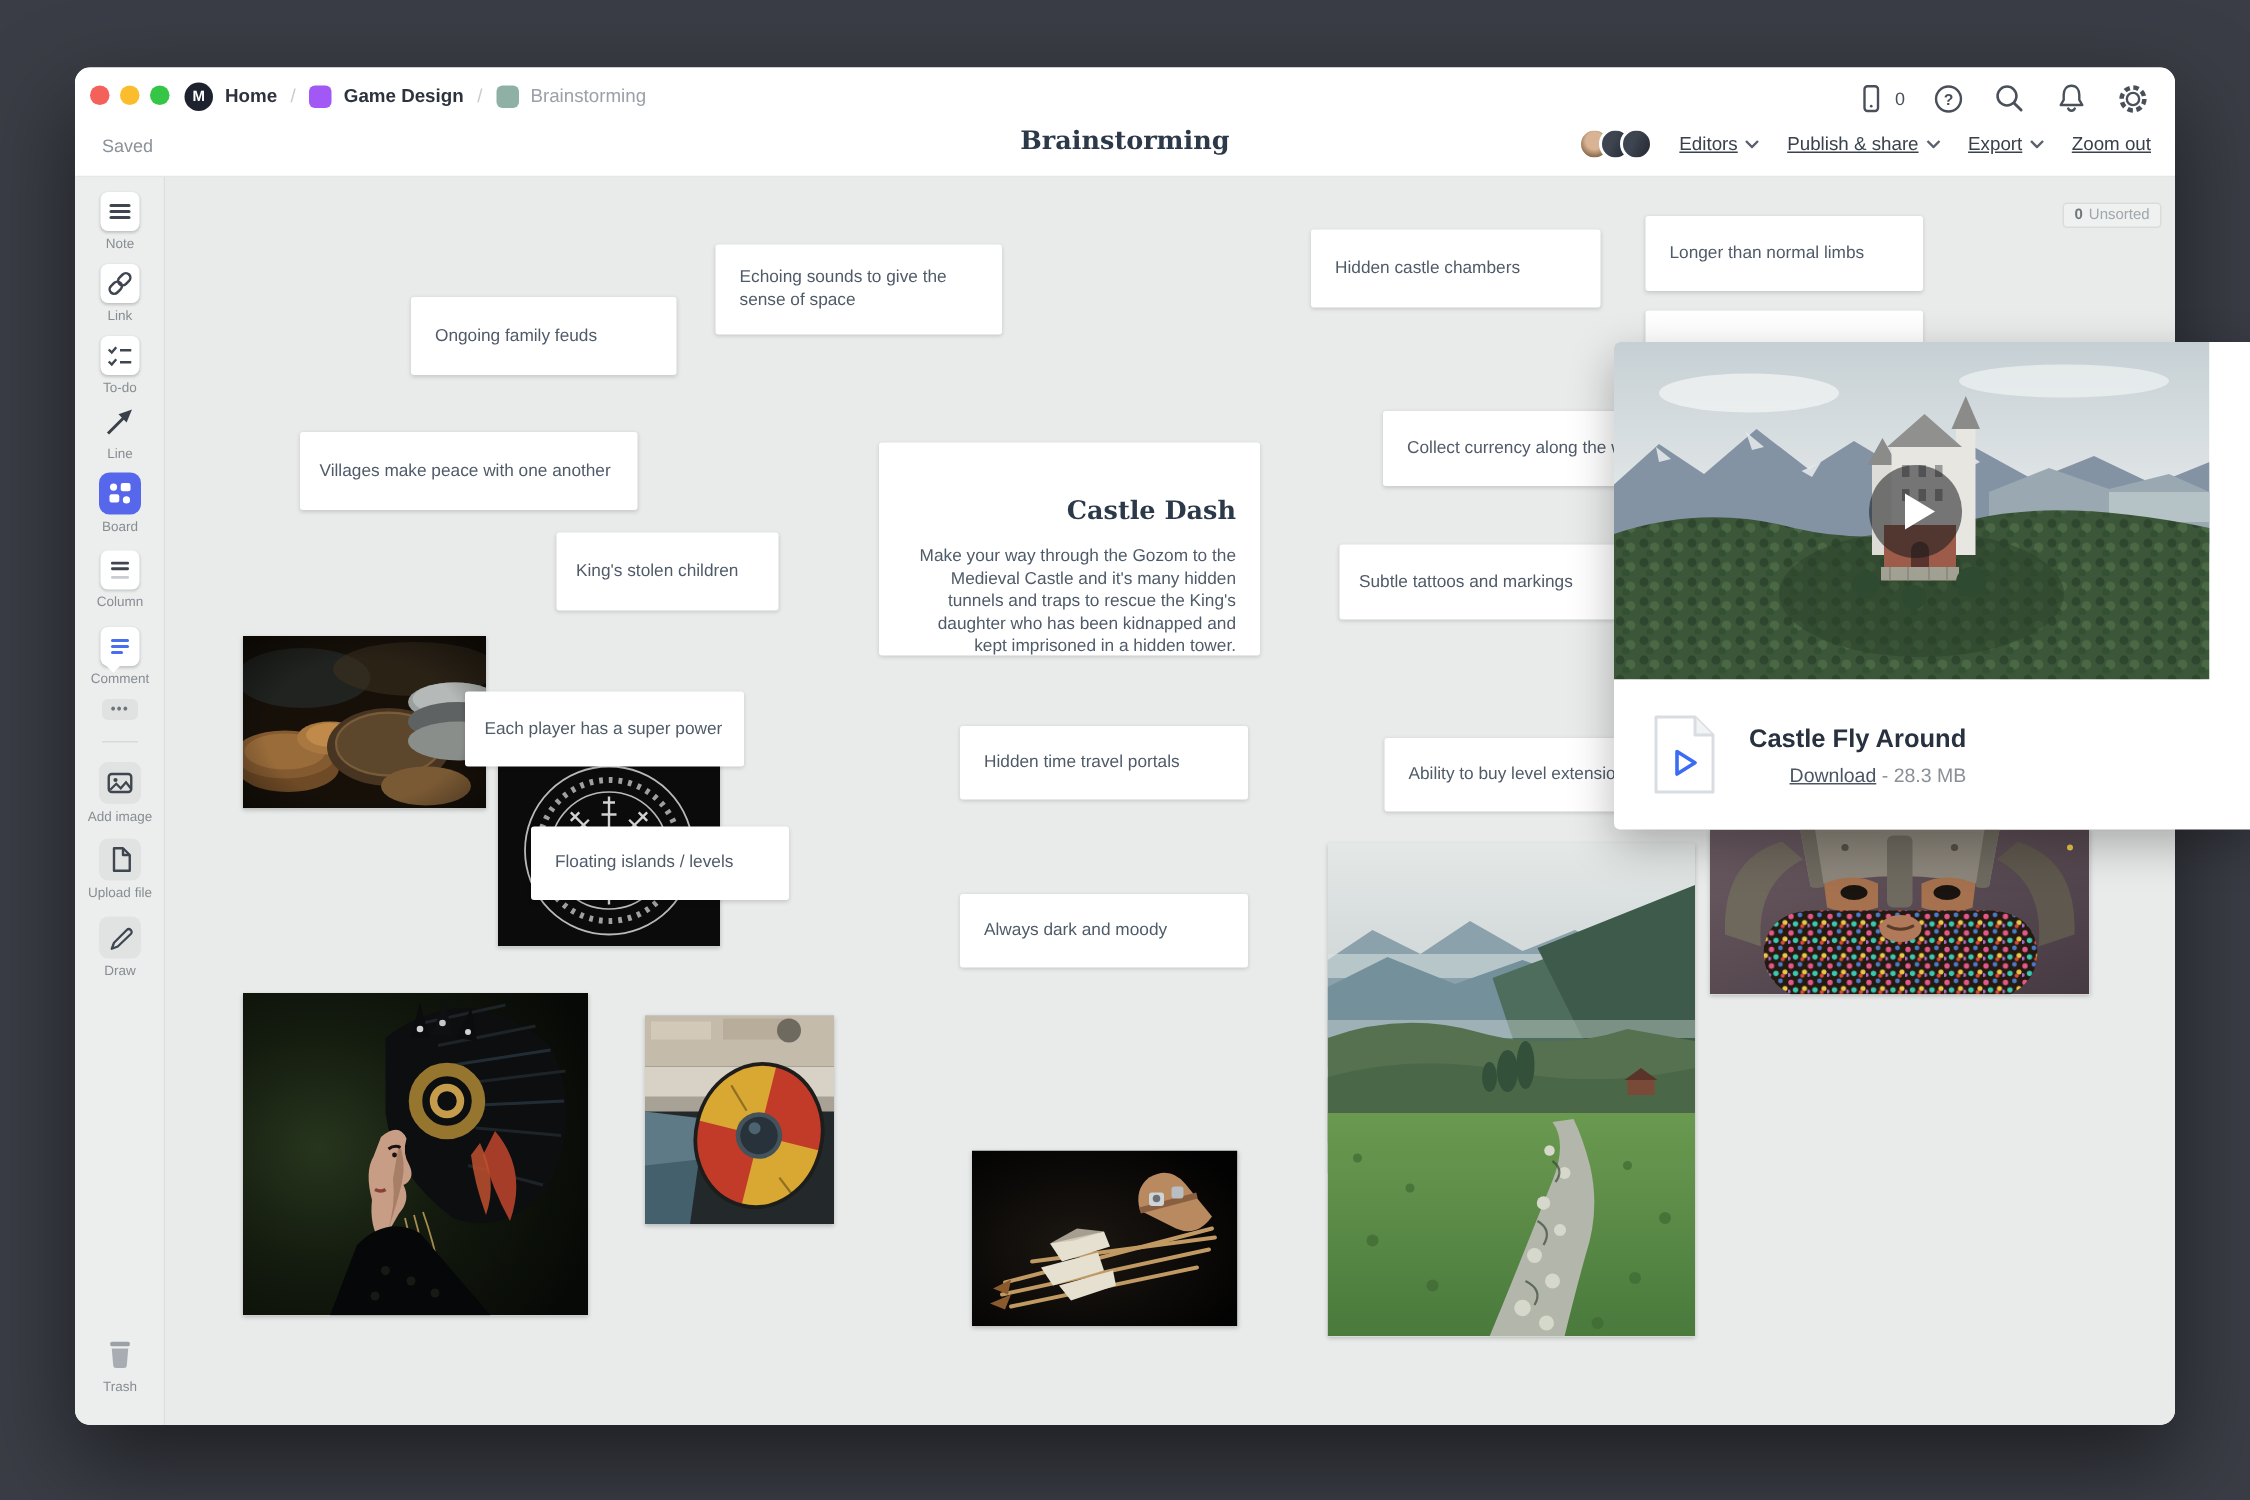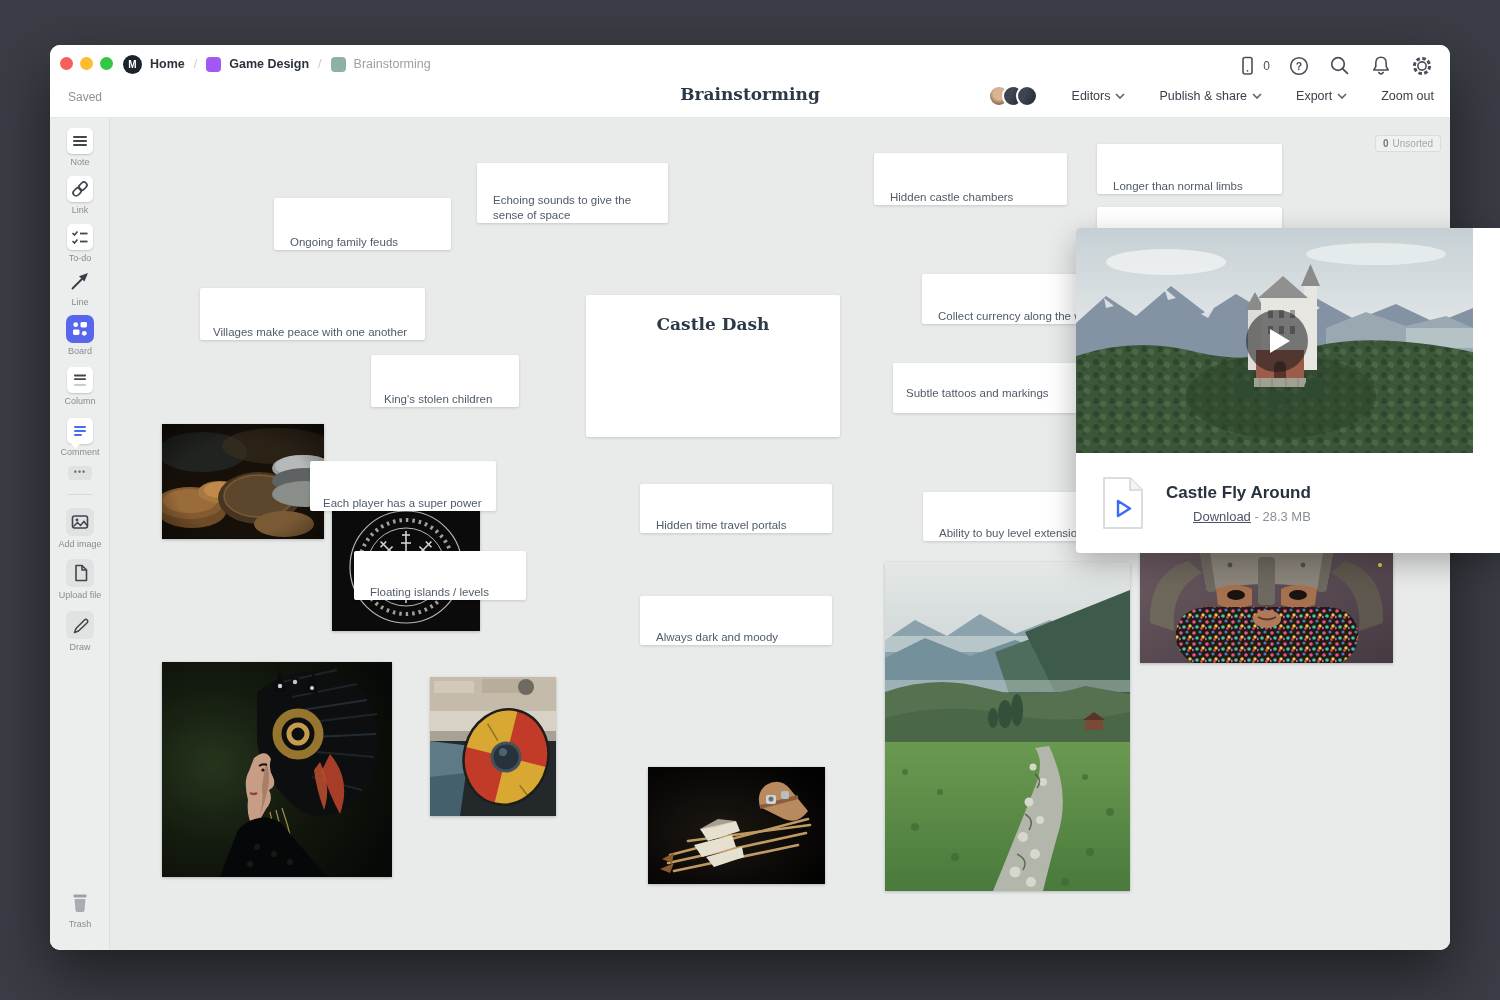--- a/index.html
+++ b/index.html
@@ -26,22 +26,22 @@
   .crumb-current { color:#9aa1a9; font-weight:normal; }
 
   .top-icons { position:absolute; right:16px; top:9px; display:flex; align-items:center; gap:17px; }
   .top-icons .ic { display:flex; align-items:center; gap:4px; cursor:pointer; }
   .dev-count { font-size:12px; color:#4a505a; }
 
   .status-saved { position:absolute; left:18px; top:45px; font-size:12px; color:#8b9298;text-align:right; }
   .board-title { position:absolute; left:0; right:0; top:39px; text-align:center;
                  font-family:"DejaVu Serif","Liberation Serif",serif; font-weight:bold;
                  font-size:17px; color:#2c3949; }
-  .header-actions { position:absolute; right:16px; top:40px; display:flex; align-items:center; gap:34px;
-                    font-size:12.5px; color:#39414b; }
+  .header-actions { position:absolute; right:16px; top:40px; display:flex; align-items:center; gap:18px;
+                    font-size:12.5px; color:#39414b;text-decoration:underline; }
   .action { display:flex; align-items:center; gap:5px; cursor:pointer; }
   .avatars { display:flex; }
   .avatar { width:22px; height:22px; border-radius:50%; border:2px solid #fff; }
   .avatar + .avatar { margin-left:-8px; }
   .av1 { background:radial-gradient(circle at 50% 38%, #d8b494 0 40%, #8a6a4c 75%, #4a3a2c); }
   .av2,.av3 { background:linear-gradient(115deg, #3e4450 40%, #232832); }
 
   
   .sidebar { position:absolute; left:0; top:73px; width:60px; height:832px; background:#ebeeec;
              border-right:1px solid #dcdfdd; border-radius:0 0 0 10px; z-index:30; }
@@ -57,27 +57,27 @@
   .comment-tail { position:absolute; left:5px; bottom:-3px; width:7px; height:7px; background:#fff; transform:rotate(45deg); }
   .more-pill { width:24px; height:14px; background:#dfe2e0; border-radius:4px; margin:0 auto;
                font-size:9px; font-weight:bold; color:#6d747b; line-height:13px; letter-spacing:1px; }
   .side-divider { position:absolute; left:18px; width:24px; border-top:1px solid #d6d9d7; }
 
   
   .canvas { position:absolute; left:60px; top:73px; width:1340px; height:832px;
             background:#e8ebe9; border-radius:0 0 10px 0; }
 
   .note-card { position:absolute; background:#fff; border-radius:2px; z-index:2;
-               box-shadow:0 1px 3px rgba(0,0,0,.15); display:flex; align-items:flex-end;
+               box-shadow:0 1px 3px rgba(0,0,0,.15); display:flex; align-items:center;
                padding:0 16px; font-size:11.5px; line-height:15px; color:#505b69;
                white-space:nowrap; overflow:hidden; cursor:pointer; }
   .note-wrap { white-space:normal; }
 
   .board-card { position:absolute; background:#fff; border-radius:2px; z-index:2;
-                box-shadow:0 1px 3px rgba(0,0,0,.15); padding:19px 16px; text-align:center; cursor:pointer; }
+                box-shadow:0 1px 3px rgba(0,0,0,.15); padding:36px 16px; text-align:right; cursor:pointer; }
   .board-card h2 { font-family:"DejaVu Serif","Liberation Serif",serif; font-size:17px; color:#2c3949; margin-bottom:13px; }
   .board-card p { font-size:11.5px; line-height:15px; color:#505b69; }
 
   .img-card { position:absolute; z-index:1; box-shadow:0 1px 3px rgba(0,0,0,.22); cursor:pointer; overflow:hidden; }
   .img-card svg { display:block; }
 
   .unsorted-badge { position:absolute; left:1265px; top:17px; z-index:3; display:flex; gap:4px; align-items:center;
                     background:#eff1f0; border:1px solid #d9ddda; border-radius:3px; padding:2px 7px;
                     font-size:10px; }
   .unsorted-badge .cnt { color:#6e767e; font-weight:bold; }
@@ -368,20 +368,21 @@
       </div>
     <div class="note-card" style="left:530px;top:366px;width:192px;height:49px">
         <span>Hidden time travel portals</span>
       </div>
     <div class="note-card" style="left:530px;top:478px;width:192px;height:49px">
         <span>Always dark and moody</span>
       </div>
 
     <div class="board-card" style="left:476px;top:177px;width:254px;height:142px">
       <h2>Castle Dash</h2>
+      <p>Make your way through the Gozom to the Medieval Castle and it's many hidden tunnels and traps to rescue the King's daughter who has been kidnapped and kept imprisoned in a hidden tower.</p>
     </div>
 
     <div class="img-card" style="left:52px;top:306px;width:162px;height:115px">
       <svg width="162" height="115" viewBox="0 0 162 115">
         <rect width="162" height="115" fill="#161009"></rect>
         <ellipse cx="40" cy="28" rx="45" ry="20" fill="#2c3538" opacity=".5"></ellipse>
         <ellipse cx="115" cy="22" rx="55" ry="18" fill="#3a2e20" opacity=".6"></ellipse>
         <ellipse cx="30" cy="88" rx="34" ry="16" fill="#6e4a26"></ellipse>
         <ellipse cx="28" cy="79" rx="34" ry="16" fill="#845a30"></ellipse>
         <ellipse cx="28" cy="77" rx="27" ry="12" fill="#9a6c3a"></ellipse>

